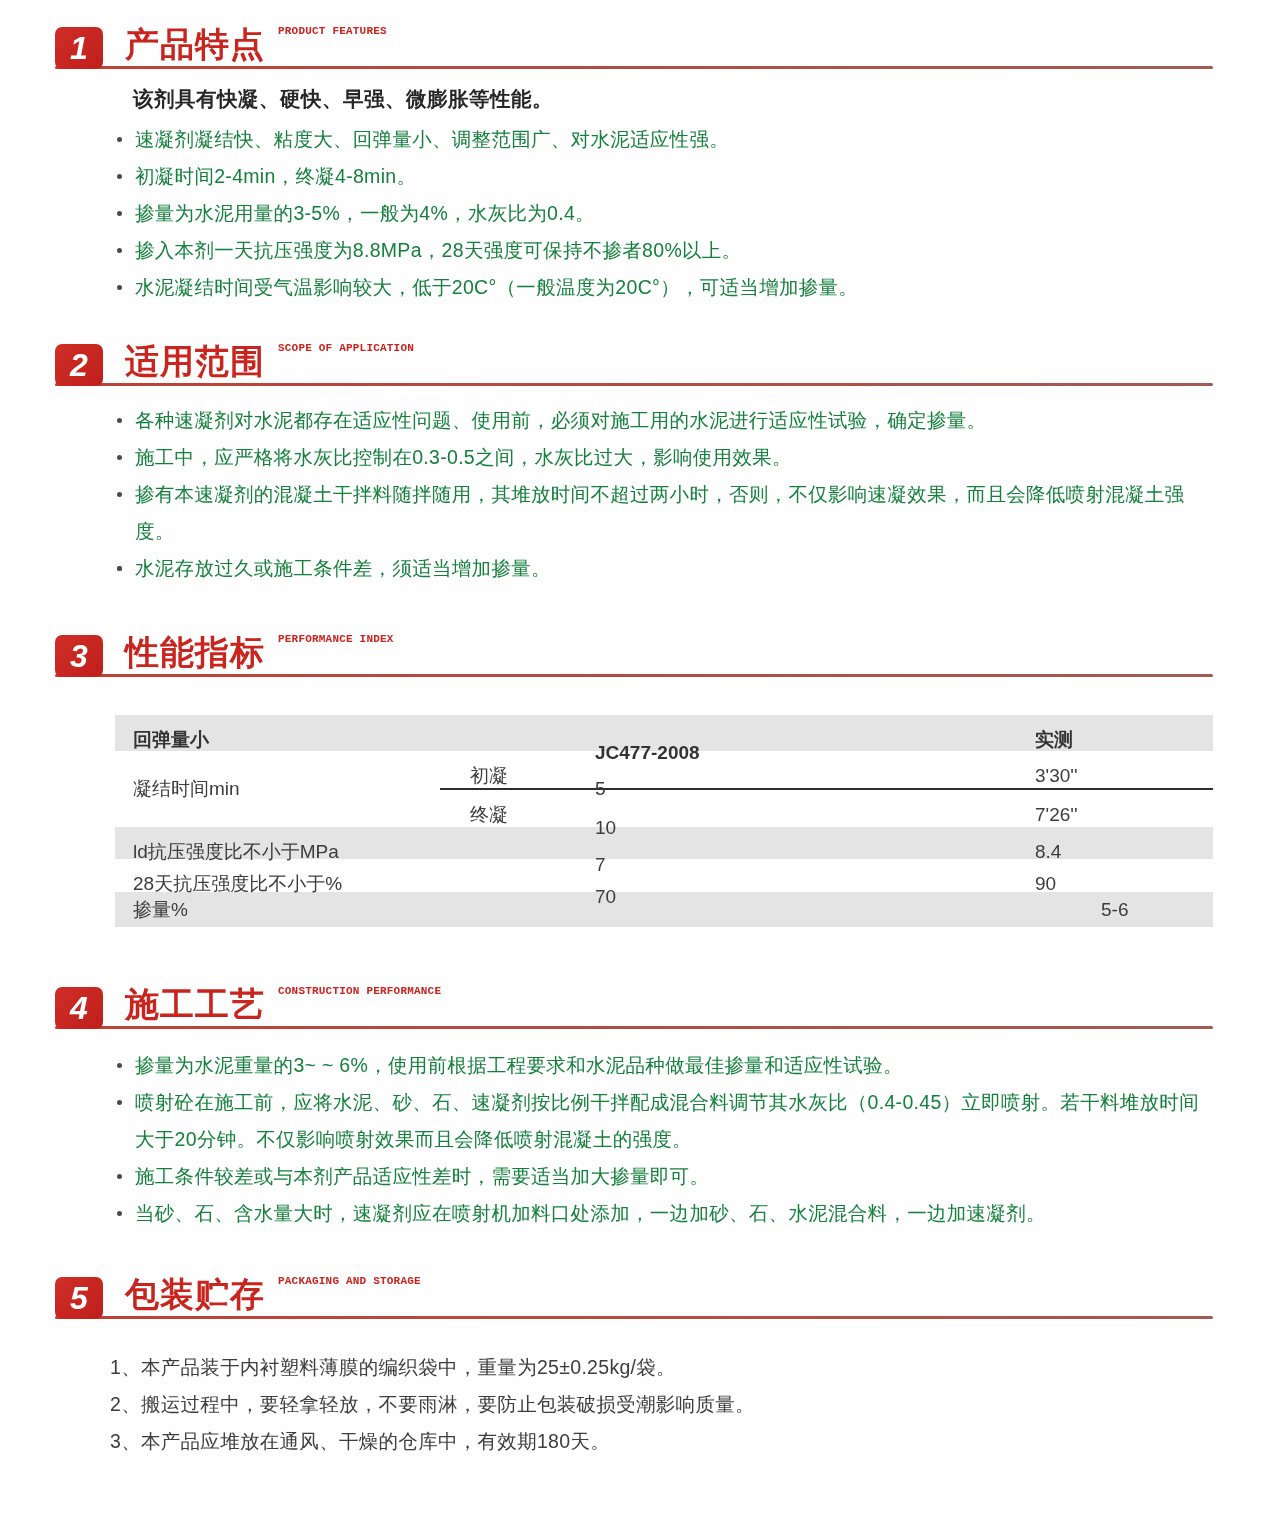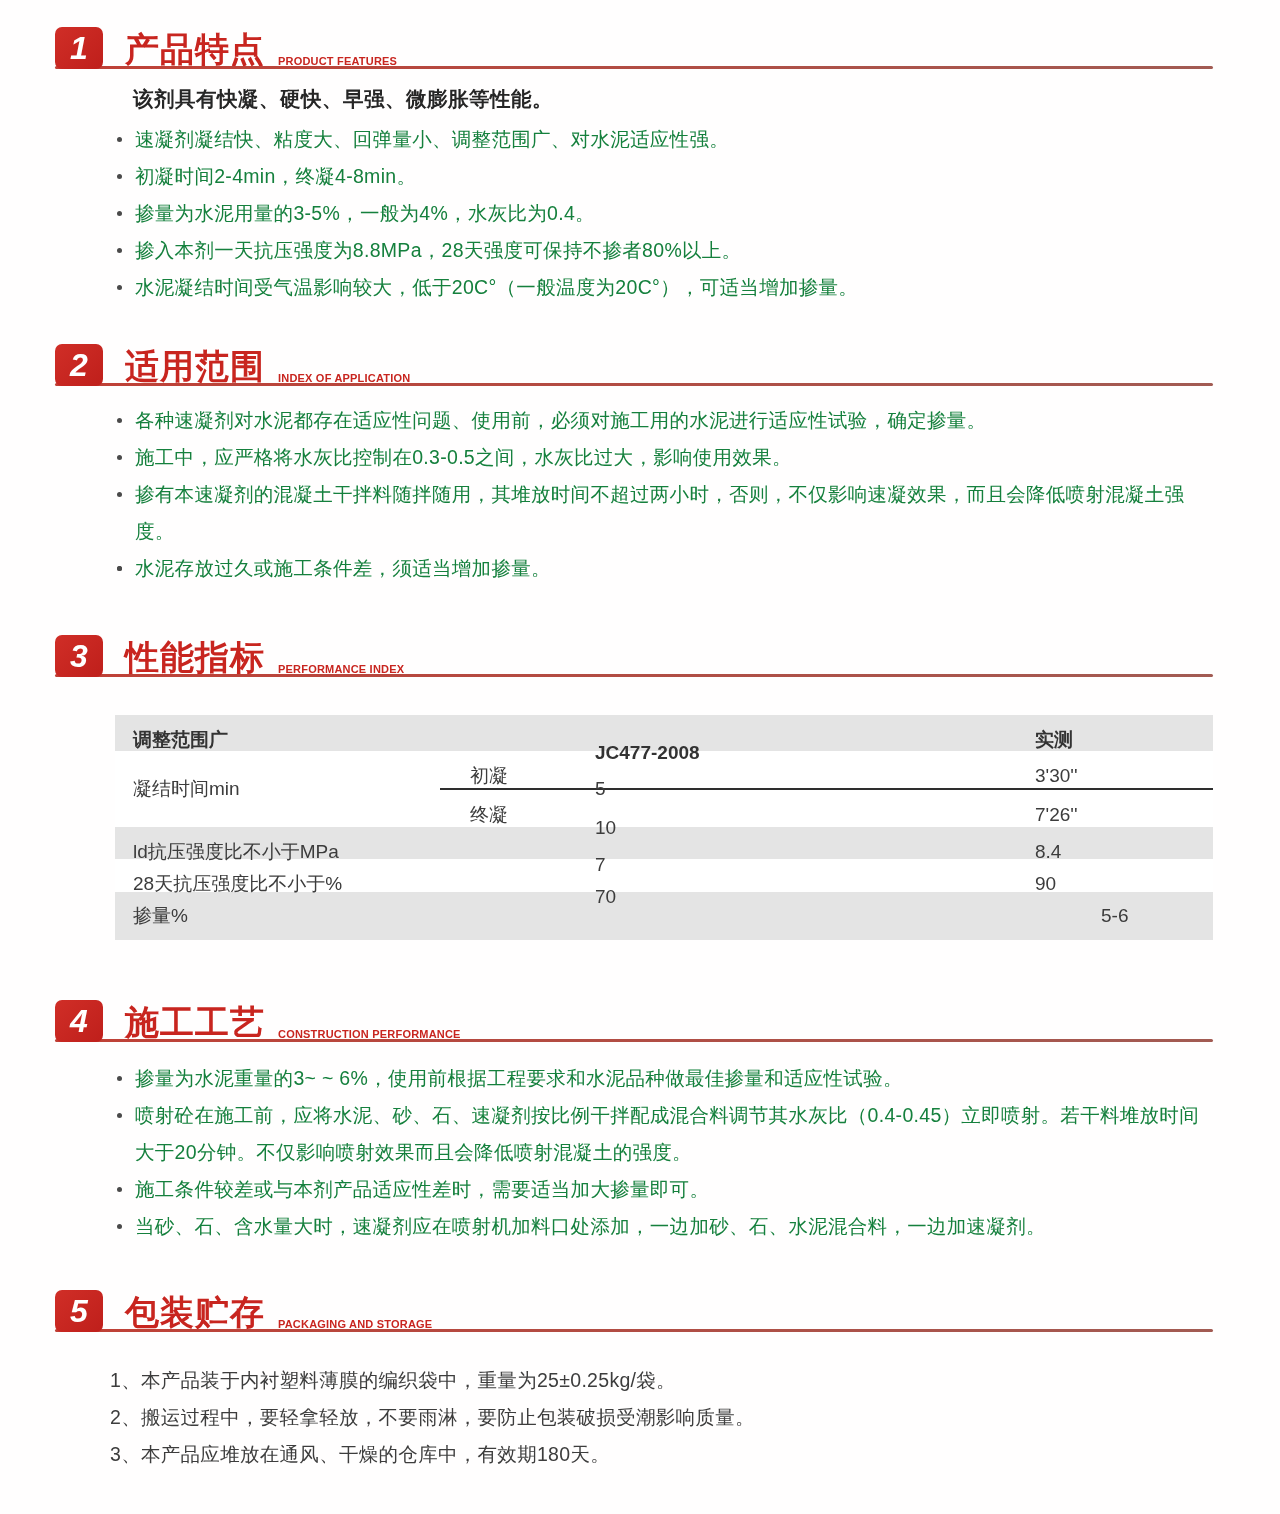--- a/index.html
+++ b/index.html
@@ -17,21 +17,21 @@
     background:linear-gradient(to right,#c04036 0%,#b04e45 55%,#a25b53 100%);
     border-radius:2px;
   }
   .sec-badge {
     position:absolute; left:0; top:0; width:48px; height:42px;
     background:linear-gradient(135deg,#d02e27 0%,#bf1f1b 100%);
     border-radius:7px; z-index:2;
     color:#ffffff; font-size:32px; font-weight:bold; font-style:italic;
     text-align:center; line-height:42px;
   }
-  .sec-titles { margin-left:70px; display:flex; align-items:flex-end; height:42px; }
+  .sec-titles { margin-left:70px; display:flex; align-items:flex-start; height:42px;font-family:Liberation Mono, monospace; }
   .sec-title-zh {
     font-size:34px; font-weight:bold; color:#c8251f;
     line-height:40px; letter-spacing:1px;
   }
   .sec-title-en {
     font-size:11px; font-weight:600; color:#c8251f;
     margin-left:13px; letter-spacing:0.2px; transform:translateY(-2px);
   }
   
   .intro {
@@ -59,21 +59,21 @@
   .sec-3 { margin-top:48px; }
   .sec-4 { margin-top:60px; }
   .sec-4 .bullets { margin-top:18px; }
   .sec-5 { margin-top:45px; }
   
   .ptable { margin:38px 0 0 60px; width:1098px; font-size:19px; color:#3c3c3c; }
   .trow { display:grid; grid-template-columns:325px 155px 310px 1fr; align-items:center; }
   .trow.thead { height:36px; background:#e4e4e4; font-weight:600; color:#333; }
   .trow.gray { background:#e4e4e4; }
   .trow.white { background:#ffffff; }
-  .r1 { height:32px; } .r2 { height:33px; } .r3 { height:48px;gap:22px; }
+  .r1 { height:32px; } .r2 { height:33px; } .r3 { height:35px;gap:22px; }
   .c1 { padding-left:18px; }
   .c2 { padding-left:30px; }
   .c3 { text-align:left;margin-top:27px; }
   .c4 { padding-left:130px; }
   .trow-double { display:grid; grid-template-columns:325px 1fr; background:#ffffff; align-items:center; }
   .subrow { display:grid; grid-template-columns:155px 310px 1fr; height:37px; align-items:center; }
   .subdivider { height:2px; background:#2e2e2e; }
 </style>
 </head>
 <body>
@@ -98,21 +98,21 @@
       <li><span class="dot"></span><span>水泥凝结时间受气温影响较大，低于20C°（一般温度为20C°），可适当增加掺量。</span></li>
     </ul>
   </div>
 
   <div class="section sec-2">
     <div class="sec-header">
       <div class="sec-underline"></div>
       <div class="sec-badge">2</div>
       <div class="sec-titles">
         <span class="sec-title-zh">适用范围</span>
-        <span class="sec-title-en">INDEX OF APPLICATION</span>
+        <span class="sec-title-en">SCOPE OF APPLICATION</span>
       </div>
     </div>
     <ul class="bullets">
       <li><span class="dot"></span><span>各种速凝剂对水泥都存在适应性问题、使用前，必须对施工用的水泥进行适应性试验，确定掺量。</span></li>
       <li><span class="dot"></span><span>施工中，应严格将水灰比控制在0.3-0.5之间，水灰比过大，影响使用效果。</span></li>
       <li><span class="dot"></span><span>掺有本速凝剂的混凝土干拌料随拌随用，其堆放时间不超过两小时，否则，不仅影响速凝效果，而且会降低喷射混凝土强度。</span></li>
       <li><span class="dot"></span></li>
       <li><span class="dot"></span><span>水泥存放过久或施工条件差，须适当增加掺量。</span></li>
     </ul>
   </div>
@@ -122,21 +122,21 @@
       <div class="sec-underline"></div>
       <div class="sec-badge">3</div>
       <div class="sec-titles">
         <span class="sec-title-zh">性能指标</span>
         <span class="sec-title-en">PERFORMANCE INDEX</span>
       </div>
     </div>
 
     <div class="ptable">
       <div class="trow thead">
-        <div class="c1">调整范围广</div>
+        <div class="c1">回弹量小</div>
         <div class="c2"></div>
         <div class="c3">JC477-2008</div>
         <div class="c4">实测</div>
       </div>
 
       <div class="trow-double">
         <div class="c1">凝结时间min</div>
         <div>
           <div class="subrow">
             <div class="c2">初凝</div>

